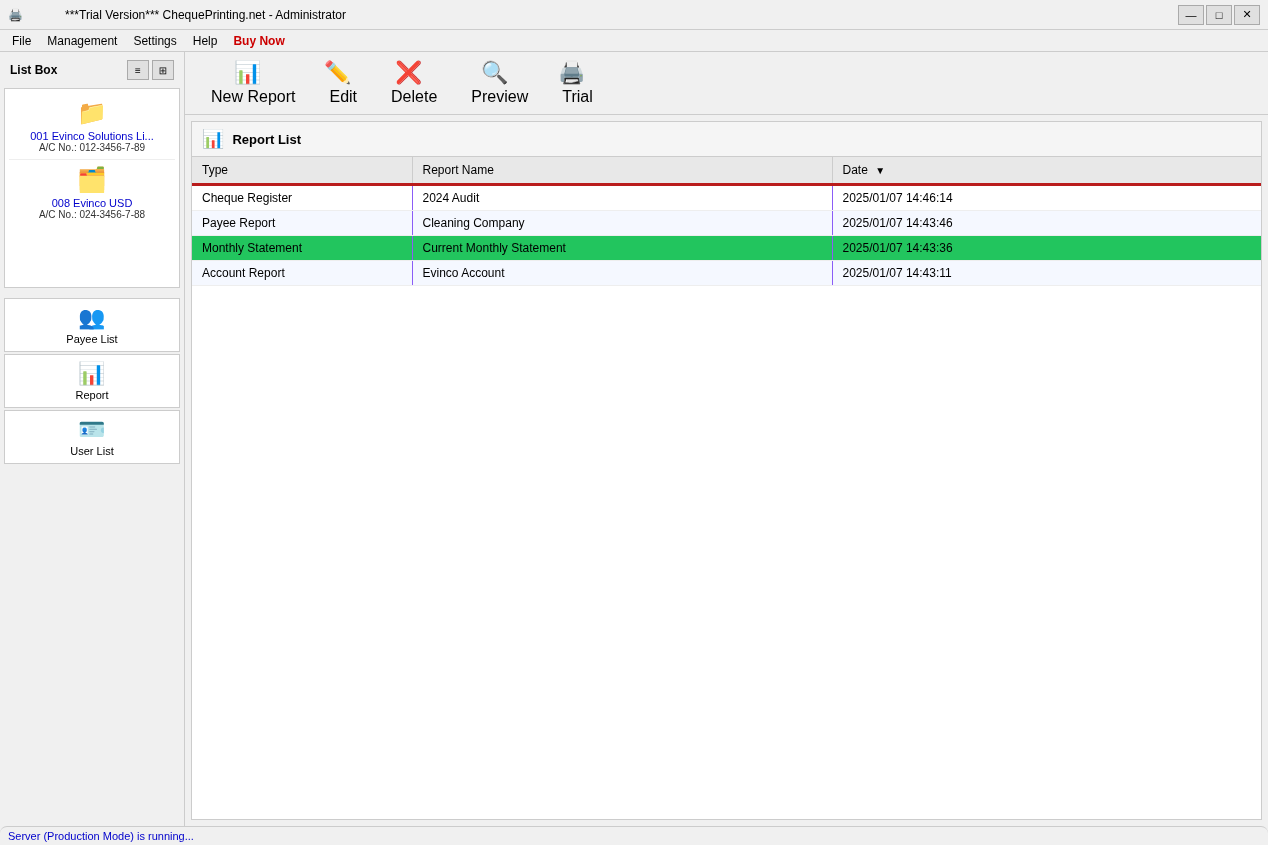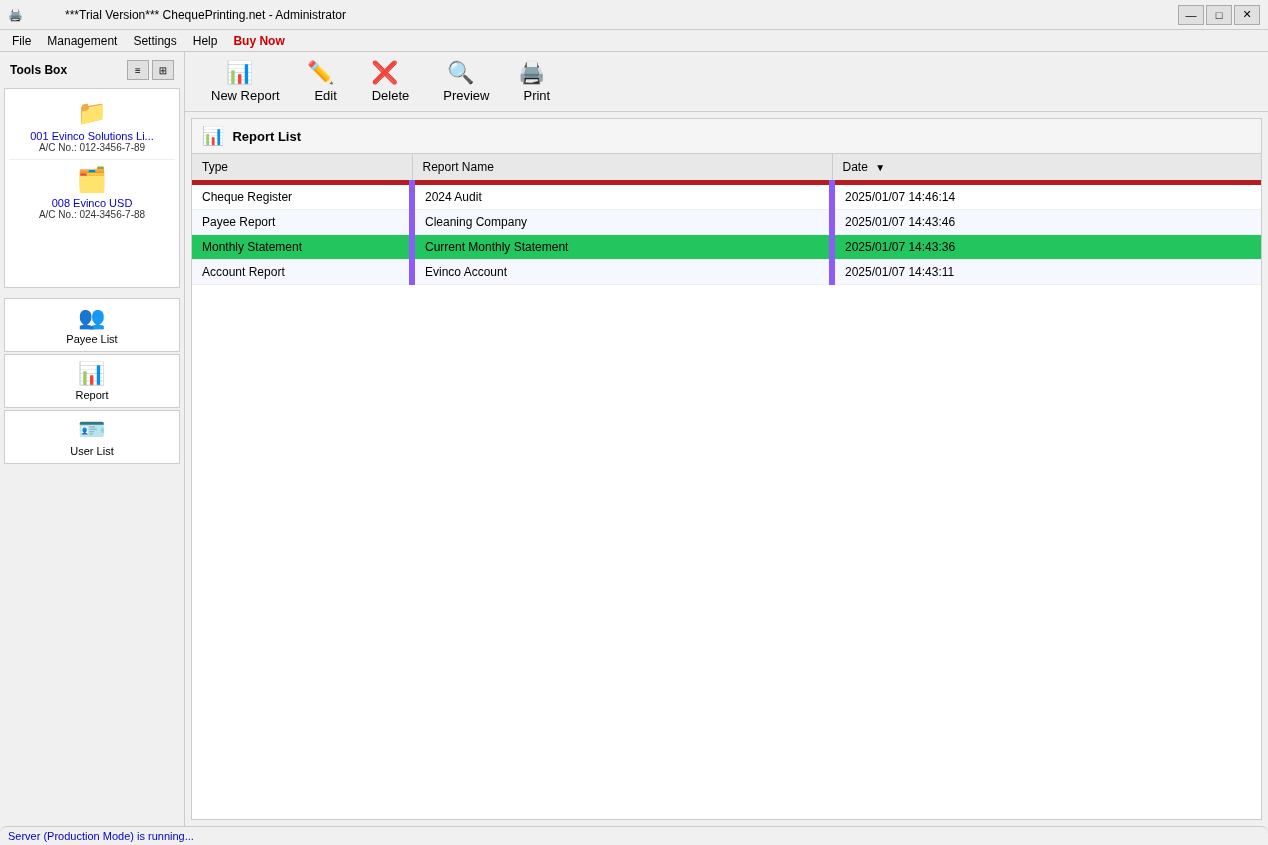--- a/index.html
+++ b/index.html
@@ -123,21 +123,21 @@
     }
     .toolbar-btn {
       display: flex;
       flex-direction: column;
       align-items: center;
       cursor: pointer;
       padding: 2px 8px;
       min-width: 50px;
     }
     .toolbar-btn .icon { font-size: 22px; margin-bottom: 2px; }
-    .toolbar-btn .label { font-size: 13px; padding-left: 10px; }
+    .toolbar-btn .label { font-size: 16px; padding-left: 10px; }
 
     
     .panel {
       flex: 1;
       background: white;
       margin: 6px;
       border: 1px solid #ccc;
       overflow: hidden;
       display: flex;
       flex-direction: column;
@@ -153,31 +153,31 @@
     .panel-title { font-size: 13px; font-weight: bold; }
 
     
     .report-table {
       width: 100%;
       border-collapse: collapse;
       font-size: 12px;
     }
     .report-table th {
       background: #e8e8e8;
-      border-bottom: 5px solid #b91c1c;
+      border-bottom: 3px solid #b91c1c;
       border-right: 1px solid #ccc;
       padding: 6px 10px;
       text-align: left;
       font-weight: normal;
     }
     .report-table th:last-child { border-right: none; }
     .report-table td {
       padding: 5px 10px;
       border-bottom: 1px solid #eee;
-      border-right: 6px solid #8b5cf6;
+      border-right: 1px solid #8b5cf6;
     }
     .report-table td:last-child { border-right: none; }
     .report-table tr:nth-child(even) { background: #f5f8ff; }
     .report-table tr.selected { background: #22c55e; }
     .sort-indicator { font-size: 10px; margin-left: 4px; }
 
     
     .status-bar {
       background: #f0f0f0;
       border-top: 1px solid #ccc;
@@ -208,21 +208,21 @@
   <div class="menu-item">Management</div>
   <div class="menu-item">Settings</div>
   <div class="menu-item">Help</div>
   <div class="menu-item highlight">Buy Now</div>
 </div>
 
 <div class="main-layout">
 
   <div class="sidebar">
     <div class="sidebar-header">
-      <span class="sidebar-title">Tools Box</span>
+      <span class="sidebar-title">List Box</span>
       <div class="sidebar-header-btns">
         <div class="sidebar-header-btn">≡</div>
         <div class="sidebar-header-btn">⊞</div>
       </div>
     </div>
 
     <div class="account-list">
       <div class="account-item">
         <span class="account-icon" style="color:#e8a000;">📁</span>
         <span class="account-name">001 Evinco Solutions Li...</span>
@@ -265,21 +265,21 @@
       <div class="toolbar-btn">
         <span class="icon">❌</span>
         <span class="label">Delete</span>
       </div>
       <div class="toolbar-btn">
         <span class="icon">🔍</span>
         <span class="label">Preview</span>
       </div>
       <div class="toolbar-btn">
         <span class="icon">🖨️</span>
-        <span class="label">Print</span>
+        <span class="label">Trial</span>
       </div>
     </div>
 
     <div class="panel">
       <div class="panel-header">
         <span class="panel-header-icon">📊</span>
         <span class="panel-title">Report List</span>
       </div>
 
       <div style="overflow: auto; flex: 1;">

